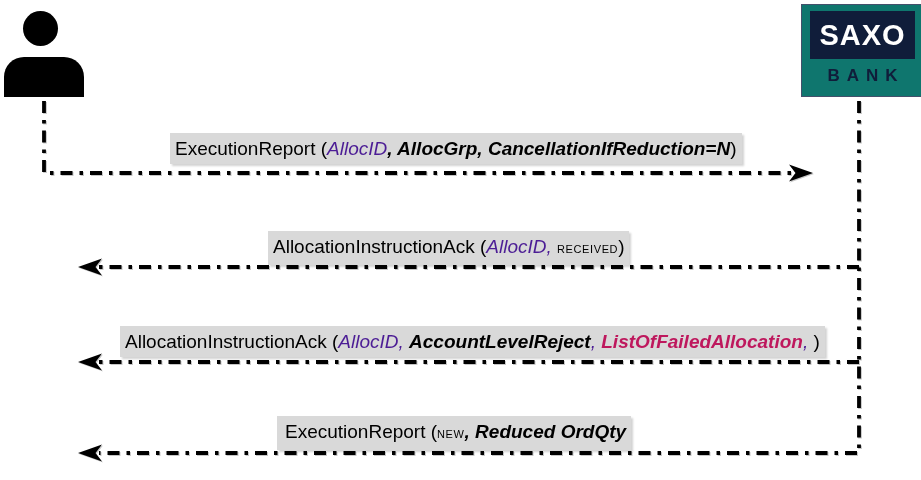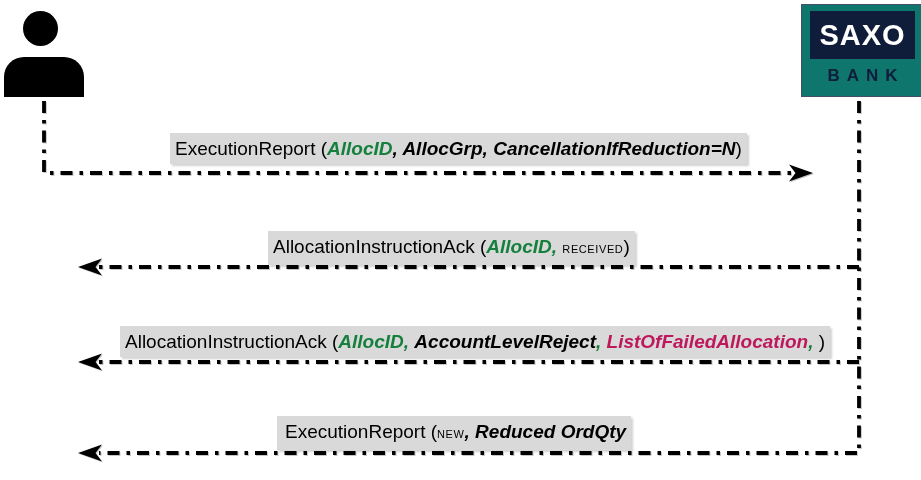--- a/index.html
+++ b/index.html
@@ -27,21 +27,21 @@
   svg.lines{position:absolute;left:0;top:0;
     filter:drop-shadow(1px 1.5px 0.5px rgba(0,0,0,0.22));}
   svg.lines path{fill:none;stroke:#000;stroke-width:3.8;stroke-dasharray:12 7 3.5 7;}
   svg.lines polygon{fill:#000;stroke:none;}
 
   
   .msg{position:absolute;background:#d9d9d9;color:#000;font-size:19px;line-height:27px;
     padding:2px 5px;white-space:nowrap;box-shadow:1.5px 2px 2px rgba(0,0,0,0.18);}
   .t-plain{font-weight:400;font-style:normal;}
   .t-bi{font-weight:700;font-style:italic;text-align:center;}
-  .t-purple{font-weight:700;font-style:italic;color:#15803d;}
+  .t-purple{font-weight:400;font-style:italic;color:#4c1d95;}
   .t-blue{font-weight:700;font-style:italic;color:#be185d;}
   .t-caps{font-weight:400;font-style:normal;font-size:11px;letter-spacing:0.6px;}
   .msg-1{left:170px;top:133px;}
   .msg-2{left:268px;top:231px;}
   .msg-3{left:120px;top:326px;}
   .msg-4{left:277px;top:416px;padding-left:8px;}
 </style>
 </head>
 <body>
 

